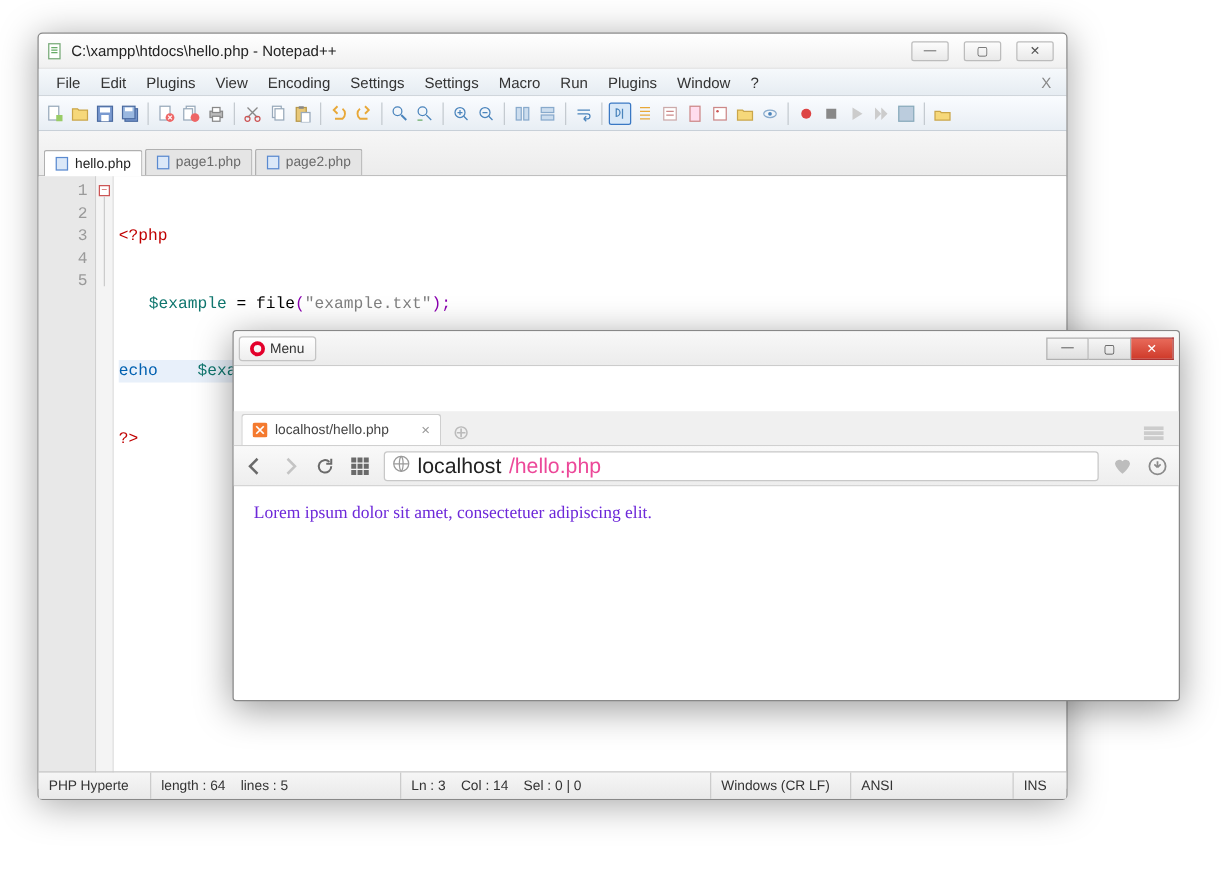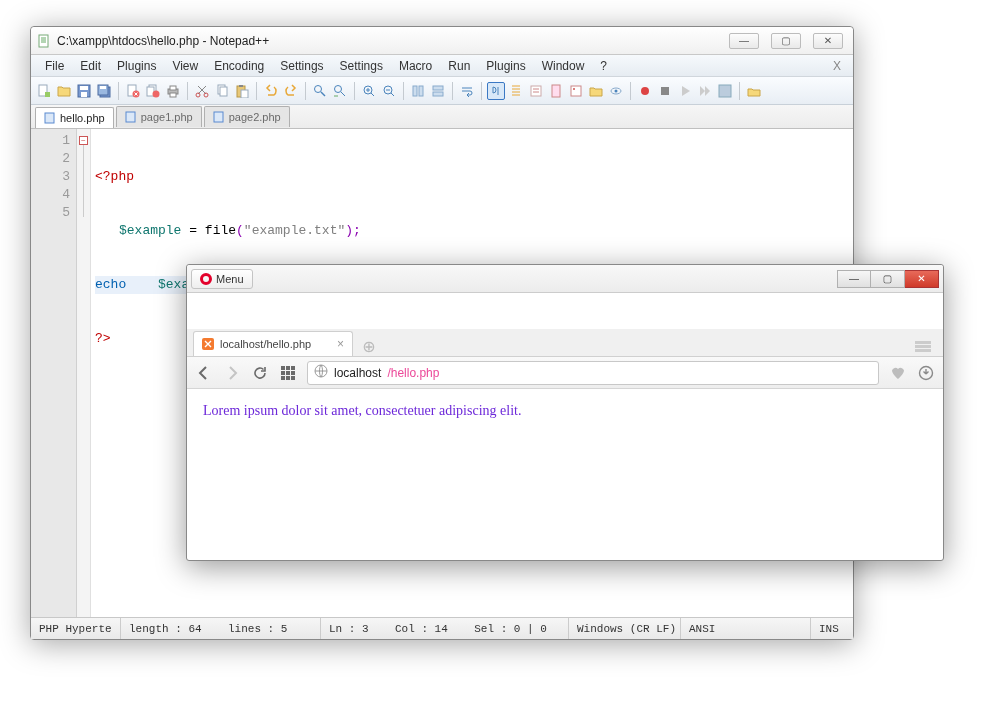--- a/index.html
+++ b/index.html
@@ -28,22 +28,22 @@
 .npp-menubar .menu-x { margin-left: auto; color: #888; padding-right: 6px; }
 .npp-toolbar {
   height: 28px; background: linear-gradient(#fafcff,#e8eef4);
   display: flex; align-items: center; padding: 0 4px; border-bottom: 1px solid #c8d0d8;
   gap: 2px; overflow: hidden;
 }
 .tb-btn { width: 18px; height: 18px; display: inline-flex; align-items: center; justify-content: center; border: 1px solid transparent; border-radius: 2px; cursor: default; }
 .tb-sep { width: 1px; height: 18px; background: #c4cad0; margin: 0 3px; }
 .tb-btn svg { width: 14px; height: 14px; }
 .npp-tabbar {
-  height: 24px; background: linear-gradient(#f6f6f6,#ececec);
-  display: flex; align-items: center; padding: 0 4px; border-bottom: 1px solid #bfbfbf;
+  height: 36px; background: linear-gradient(#f6f6f6,#ececec);
+  display: flex; align-items: flex-end; padding: 0 4px; border-bottom: 1px solid #bfbfbf;
 }
 .npp-tab {
   height: 21px; display: inline-flex; align-items: center; gap: 4px;
   padding: 0 8px; margin-right: 2px; font-size: 11px;
   background: #e5e5e5; border: 1px solid #b0b0b0; border-bottom: none; color: #6a6a6a;
   border-radius: 2px 2px 0 0; cursor: default;
 }
 .npp-tab.active { background: #fff; color: #222; position: relative; top: 1px; }
 .tab-file-icon { width: 12px; height: 12px; }
 .npp-editor { position: relative; height: 490px; display: flex; background: #fff; font-family: Consolas, "Courier New", monospace; font-size: 13px; }
@@ -60,21 +60,21 @@
 .k-str { color: #808080; }
 .k-num { color: #d04000; }
 .k-kw { color: #0060b0; }
 .k-punc { color: #8a00b0; }
 .k-eq { color: #000; }
 .npp-status {
   position: absolute; left: 0; right: 0; bottom: 0; height: 22px;
   background: linear-gradient(#f6f6f6,#e9e9e9); border-top: 1px solid #c8c8c8;
   display: flex; align-items: center; font-size: 11px; color: #333;
 }
-.npp-status .cell { padding: 0 8px; border-right: 1px solid #ccc; height: 100%; display: flex; align-items: center; white-space: pre; font-family: Liberation Mono, monospace; }
+.npp-status .cell { padding: 0 8px; border-right: 1px solid #ccc; height: 100%; display: flex; align-items: center; white-space: pre; }
 .npp-status .cell:last-child { border-right: none; }
 
 
 .br-window {
   position: absolute; left: 186px; top: 264px; width: 758px; height: 297px;
   background: #fff; border: 1px solid #888; border-radius: 3px;
   box-shadow: 0 6px 30px rgba(0,0,0,0.4);
 }
 .br-titlebar {
   height: 28px; background: linear-gradient(#f8f8f8,#ececec); border-bottom: 1px solid #ccc;
@@ -97,21 +97,21 @@
   background: #fff; border: 1px solid #cfcfcf; border-bottom: none; border-radius: 3px 3px 0 0; font-size: 11px; color: #444; min-width: 160px; }
 .br-tab .x { margin-left: auto; color: #999; font-size: 12px; cursor: default; }
 .br-newtab { width: 20px; height: 20px; margin-left: 6px; display: flex; align-items: center; justify-content: center; color: #bbb; font-size: 16px; cursor: default; }
 .br-panel { margin-left: auto; padding-right: 6px; color: #aaa; }
 .br-toolbar { height: 32px; background: linear-gradient(#f9f9f9,#eee); border-bottom: 1px solid #d5d5d5;
   display: flex; align-items: center; padding: 0 8px; gap: 10px; }
 .br-icobtn { width: 18px; height: 18px; display: inline-flex; align-items: center; justify-content: center; color: #6a6a6a; cursor: default; }
 .br-icobtn svg { width: 16px; height: 16px; }
 .br-icobtn.disabled { color: #c4c4c4; }
 .br-address { flex: 1; height: 24px; border: 1px solid #c8c8c8; border-radius: 3px; background: #fff;
-  display: flex; align-items: center; padding: 0 6px; color: #555; font-size: 12px; gap: 6px; }
+  display: flex; align-items: center; padding: 0 6px; color: #555; font-size: 17px; gap: 6px; }
 .br-address .globe { color: #888; }
 .br-address .host { color: #222; }
 .br-address .path { color: #ec4899; }
 .br-content { padding: 14px 16px; font-family: Georgia, "Times New Roman", serif; font-size: 14px; color: #6d28d9; }
 
 .tab-fileicon-svg rect { stroke:#5a8ad0; fill:#dbe8f8; }
 </style>
 </head>
 <body>
 

